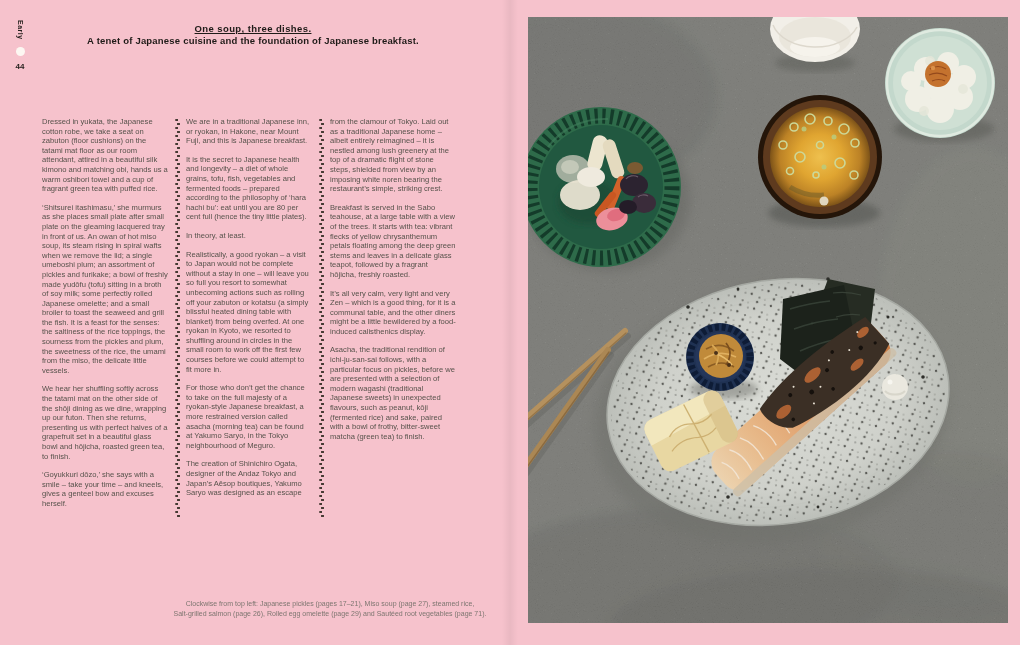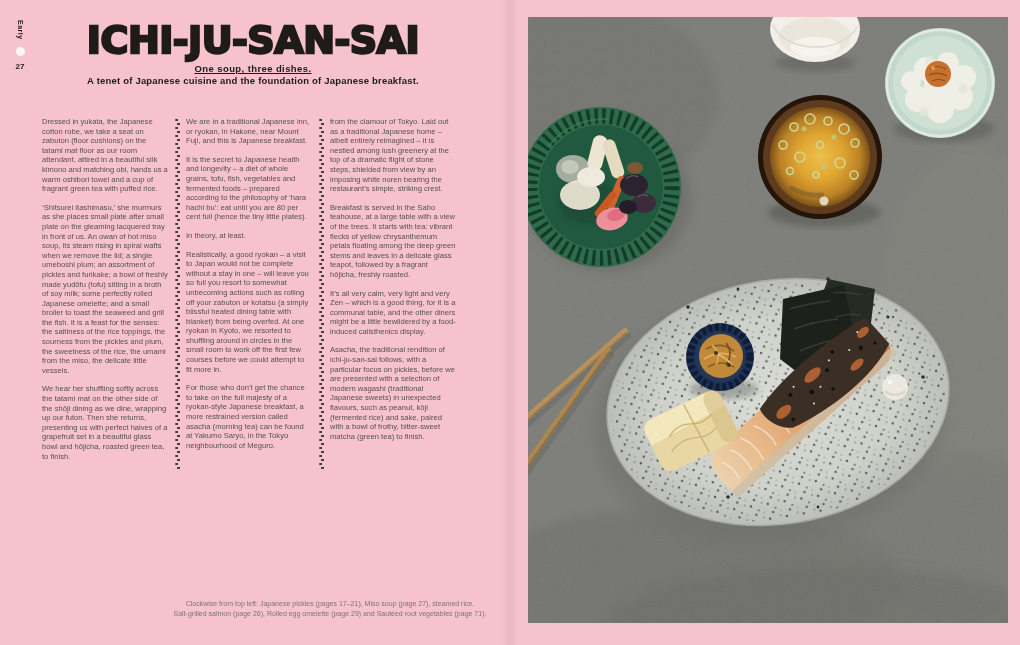--- a/index.html
+++ b/index.html
@@ -45,42 +45,43 @@
 </head>
 <body>
 
 <div class="spread">
 
   <div class="page page-left">
 
     <div class="rail">
       <div class="section-label">Early</div>
       <div class="rail-dot"></div>
-      <div class="page-number">27</div>
+      <div class="page-number">44</div>
     </div>
 
     <div class="masthead">
-      <div class="title">ICHI-JU-SAN-SAI</div>
       <div class="sub1">One soup, three dishes.</div>
       <div class="sub2">A tenet of Japanese cuisine and the foundation of Japanese breakfast.</div>
     </div>
 
     <div class="columns">
       <div class="col">
         <p>Dressed in yukata, the Japanese cotton robe, we take a seat on zabuton (floor cushions) on the tatami mat floor as our room attendant, attired in a beautiful silk kimono and matching obi, hands us a warm oshibori towel and a cup of fragrant green tea with puffed rice.</p>
         <p>‘Shitsurei itashimasu,’ she murmurs as she places small plate after small plate on the gleaming lacquered tray in front of us. An owan of hot miso soup, its steam rising in spiral wafts when we remove the lid; a single umeboshi plum; an assortment of pickles and furikake; a bowl of freshly made yudōfu (tofu) sitting in a broth of soy milk; some perfectly rolled Japanese omelette; and a small broiler to toast the seaweed and grill the fish. It is a feast for the senses: the saltiness of the rice toppings, the sourness from the pickles and plum, the sweetness of the rice, the umami from the miso, the delicate little vessels.</p>
         <p>We hear her shuffling softly across the tatami mat on the other side of the shōji dining as we dine, wrapping up our futon. Then she returns, presenting us with perfect halves of a grapefruit set in a beautiful glass bowl and hōjicha, roasted green tea, to finish.</p>
+        <p>‘Goyukkuri dōzo,’ she says with a smile – take your time – and kneels, gives a genteel bow and excuses herself.</p>
       </div>
       <div class="divider"></div>
       <div class="col">
         <p>We are in a traditional Japanese inn, or ryokan, in Hakone, near Mount Fuji, and this is Japanese breakfast.</p>
         <p>It is the secret to Japanese health and longevity – a diet of whole grains, tofu, fish, vegetables and fermented foods – prepared according to the philosophy of ‘hara hachi bu’: eat until you are 80 per cent full (hence the tiny little plates).</p>
         <p>In theory, at least.</p>
         <p>Realistically, a good ryokan – a visit to Japan would not be complete without a stay in one – will leave you so full you resort to somewhat unbecoming actions such as rolling off your zabuton or kotatsu (a simply blissful heated dining table with blanket) from being overfed. At one ryokan in Kyoto, we resorted to shuffling around in circles in the small room to work off the first few courses before we could attempt to fit more in.</p>
         <p>For those who don’t get the chance to take on the full majesty of a ryokan-style Japanese breakfast, a more restrained version called asacha (morning tea) can be found at Yakumo Saryo, in the Tokyo neighbourhood of Meguro.</p>
+        <p>The creation of Shinichiro Ogata, designer of the Andaz Tokyo and Japan’s Aēsop boutiques, Yakumo Saryo was designed as an escape</p>
       </div>
       <div class="divider"></div>
       <div class="col">
         <p>from the clamour of Tokyo. Laid out as a traditional Japanese home – albeit entirely reimagined – it is nestled among lush greenery at the top of a dramatic flight of stone steps, shielded from view by an imposing white noren bearing the restaurant’s simple, striking crest.</p>
         <p>Breakfast is served in the Sabo teahouse, at a large table with a view of the trees. It starts with tea: vibrant flecks of yellow chrysanthemum petals floating among the deep green stems and leaves in a delicate glass teapot, followed by a fragrant hōjicha, freshly roasted.</p>
         <p>It’s all very calm, very light and very Zen – which is a good thing, for it is a communal table, and the other diners might be a little bewildered by a food-induced calisthenics display.</p>
         <p>Asacha, the traditional rendition of ichi-ju-san-sai follows, with a particular focus on pickles, before we are presented with a selection of modern wagashi (traditional Japanese sweets) in unexpected flavours, such as peanut, kōji (fermented rice) and sake, paired with a bowl of frothy, bitter-sweet matcha (green tea) to finish.</p>
       </div>
     </div>
 

